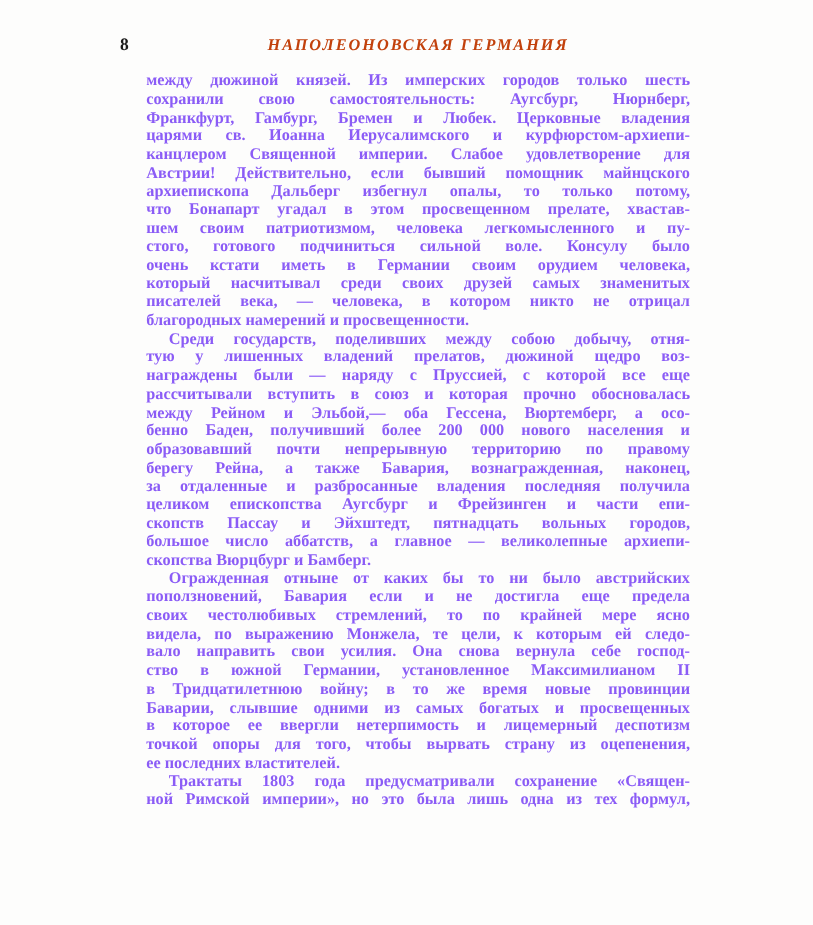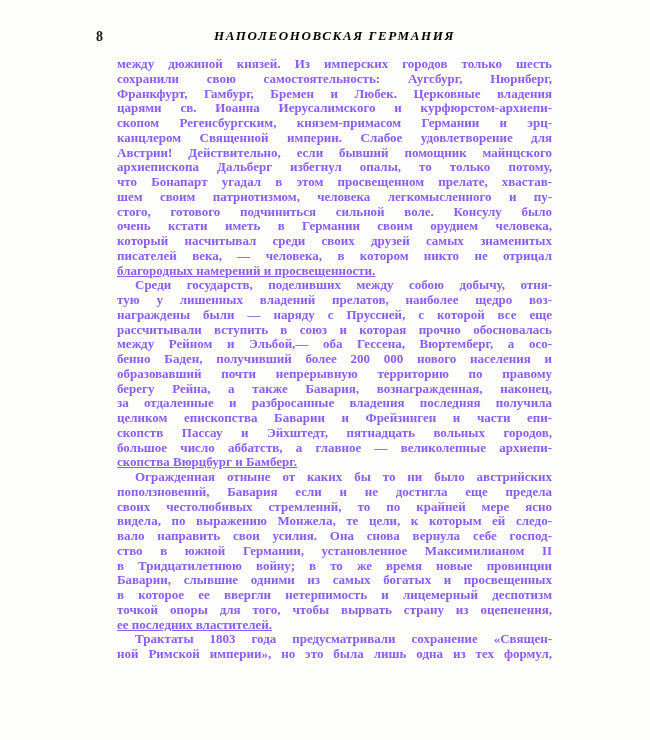--- a/index.html
+++ b/index.html
@@ -35,21 +35,21 @@
     font-weight: 700;
     color: #1b1b1b;
   }
   .running-title {
     display: block;
     text-align: center;
     font-size: 13px;
     font-weight: 700;
     font-style: italic;
     letter-spacing: 1.6px;
-    color: #000000;
+    color: #c2410c;
     white-space: nowrap;
   }
   .page-body {
     position: absolute;
     top: 57px;
     left: 117px;
     width: 435px;
   }
   .paragraph {
     margin: 0;
@@ -64,62 +64,60 @@
     text-align: justify;
     text-align-last: justify;
     color: #8b5cf6;
     overflow: visible;
   }
   .line.indent {
     padding-left: 18px;
   }
   .line.para-end {
     text-align-last: left;
-    text-decoration: underline;
   }
 </style>
 </head>
 <body>
 
 <div class="scan-page">
 
   <div class="running-head">
     <span class="page-number">8</span>
     <span class="running-title">НАПОЛЕОНОВСКАЯ ГЕРМАНИЯ</span>
   </div>
 
   <div class="page-body">
       <div class="paragraph">
         <div class="line">между дюжиной князей. Из имперских городов только шесть</div>
         <div class="line">сохранили свою самостоятельность: Аугсбург, Нюрнберг,</div>
         <div class="line">Франкфурт, Гамбург, Бремен и Любек. Церковные владения</div>
         <div class="line">царями св. Иоанна Иерусалимского и курфюрстом-архиепи-</div>
-        <div class="line">скопом Регенсбургским, князем-примасом Германии и эрц-</div>
         <div class="line">канцлером Священной империи. Слабое удовлетворение для</div>
         <div class="line">Австрии! Действительно, если бывший помощник майнцского</div>
         <div class="line">архиепископа Дальберг избегнул опалы, то только потому,</div>
         <div class="line">что Бонапарт угадал в этом просвещенном прелате, хвастав-</div>
         <div class="line">шем своим патриотизмом, человека легкомысленного и пу-</div>
         <div class="line">стого, готового подчиниться сильной воле. Консулу было</div>
         <div class="line">очень кстати иметь в Германии своим орудием человека,</div>
         <div class="line">который насчитывал среди своих друзей самых знаменитых</div>
         <div class="line">писателей века, — человека, в котором никто не отрицал</div>
         <div class="line para-end">благородных намерений и просвещенности.</div>
       </div>
       <div class="paragraph">
         <div class="line indent">Среди государств, поделивших между собою добычу, отня-</div>
-        <div class="line">тую у лишенных владений прелатов, наиболее щедро воз-</div>
+        <div class="line">тую у лишенных владений прелатов, дюжиной щедро воз-</div>
         <div class="line">награждены были — наряду с Пруссией, с которой все еще</div>
         <div class="line">рассчитывали вступить в союз и которая прочно обосновалась</div>
         <div class="line">между Рейном и Эльбой,— оба Гессена, Вюртемберг, а осо-</div>
         <div class="line">бенно Баден, получивший более 200 000 нового населения и</div>
         <div class="line">образовавший почти непрерывную территорию по правому</div>
         <div class="line">берегу Рейна, а также Бавария, вознагражденная, наконец,</div>
         <div class="line">за отдаленные и разбросанные владения последняя получила</div>
-        <div class="line">целиком епископства Баварии и Фрейзинген и части епи-</div>
+        <div class="line">целиком епископства Аугсбург и Фрейзинген и части епи-</div>
         <div class="line">скопств Пассау и Эйхштедт, пятнадцать вольных городов,</div>
         <div class="line">большое число аббатств, а главное — великолепные архиепи-</div>
         <div class="line para-end">скопства Вюрцбург и Бамберг.</div>
       </div>
       <div class="paragraph">
         <div class="line indent">Огражденная отныне от каких бы то ни было австрийских</div>
         <div class="line">поползновений, Бавария если и не достигла еще предела</div>
         <div class="line">своих честолюбивых стремлений, то по крайней мере ясно</div>
         <div class="line">видела, по выражению Монжела, те цели, к которым ей следо-</div>
         <div class="line">вало направить свои усилия. Она снова вернула себе господ-</div>

